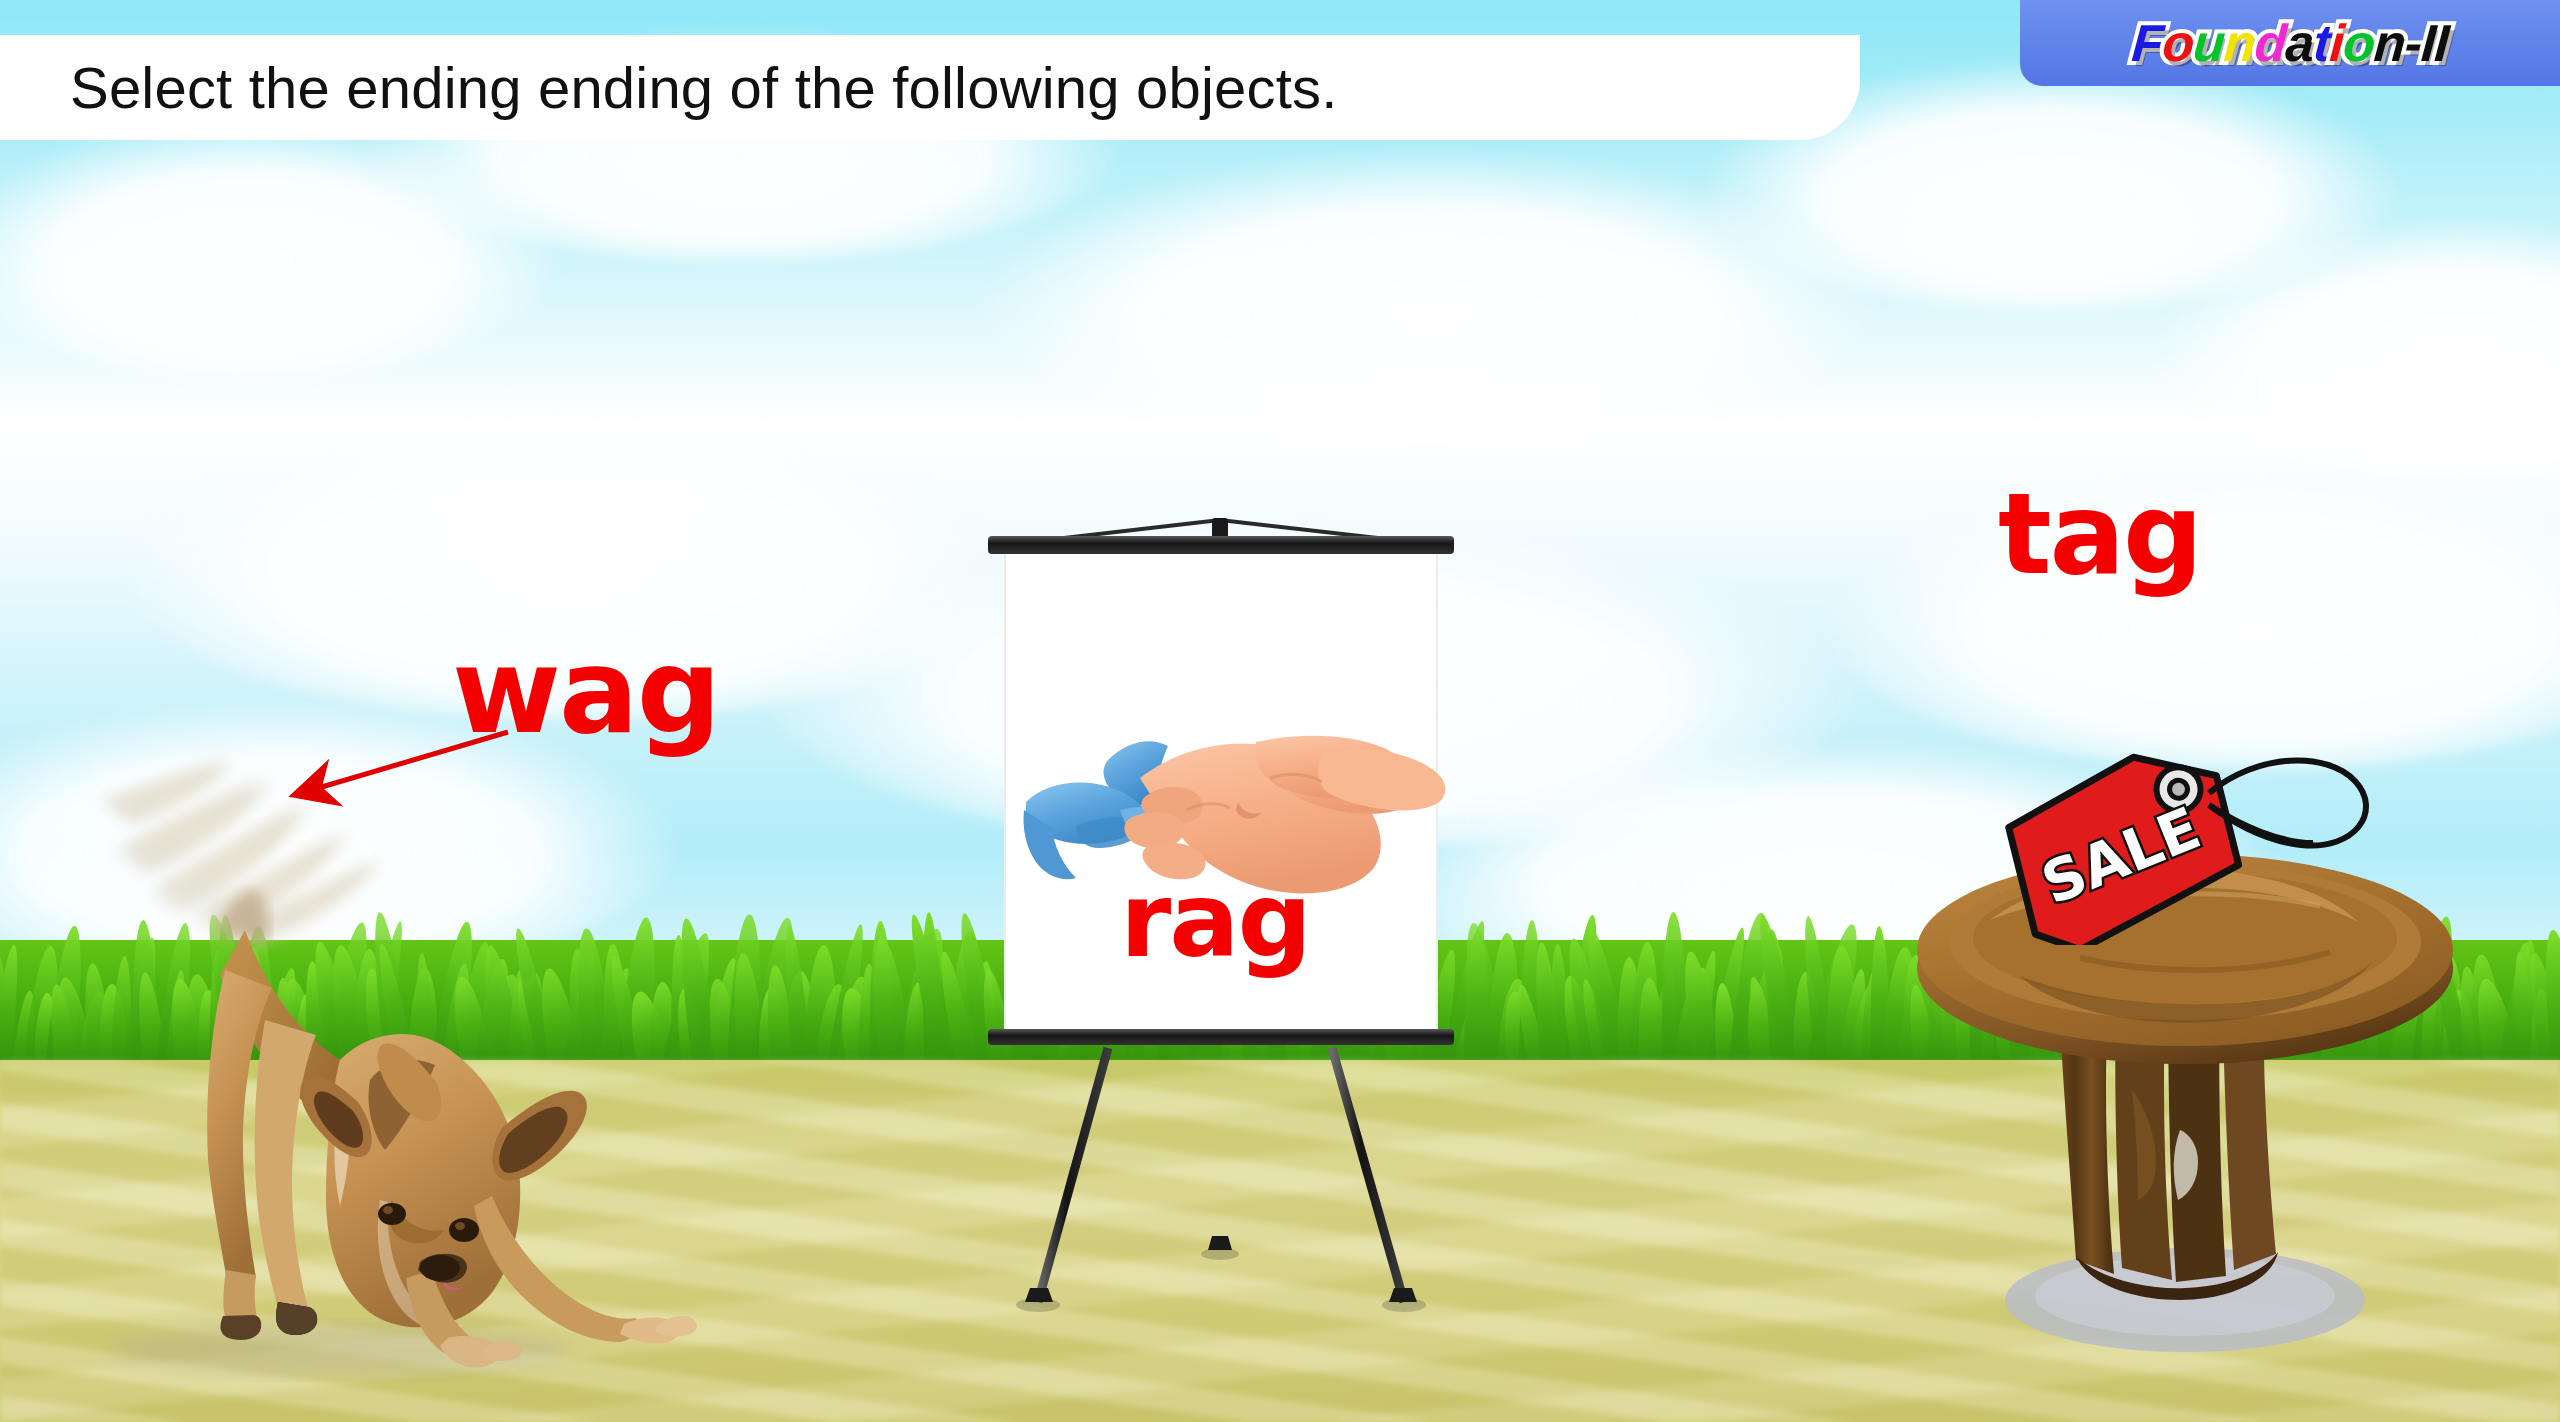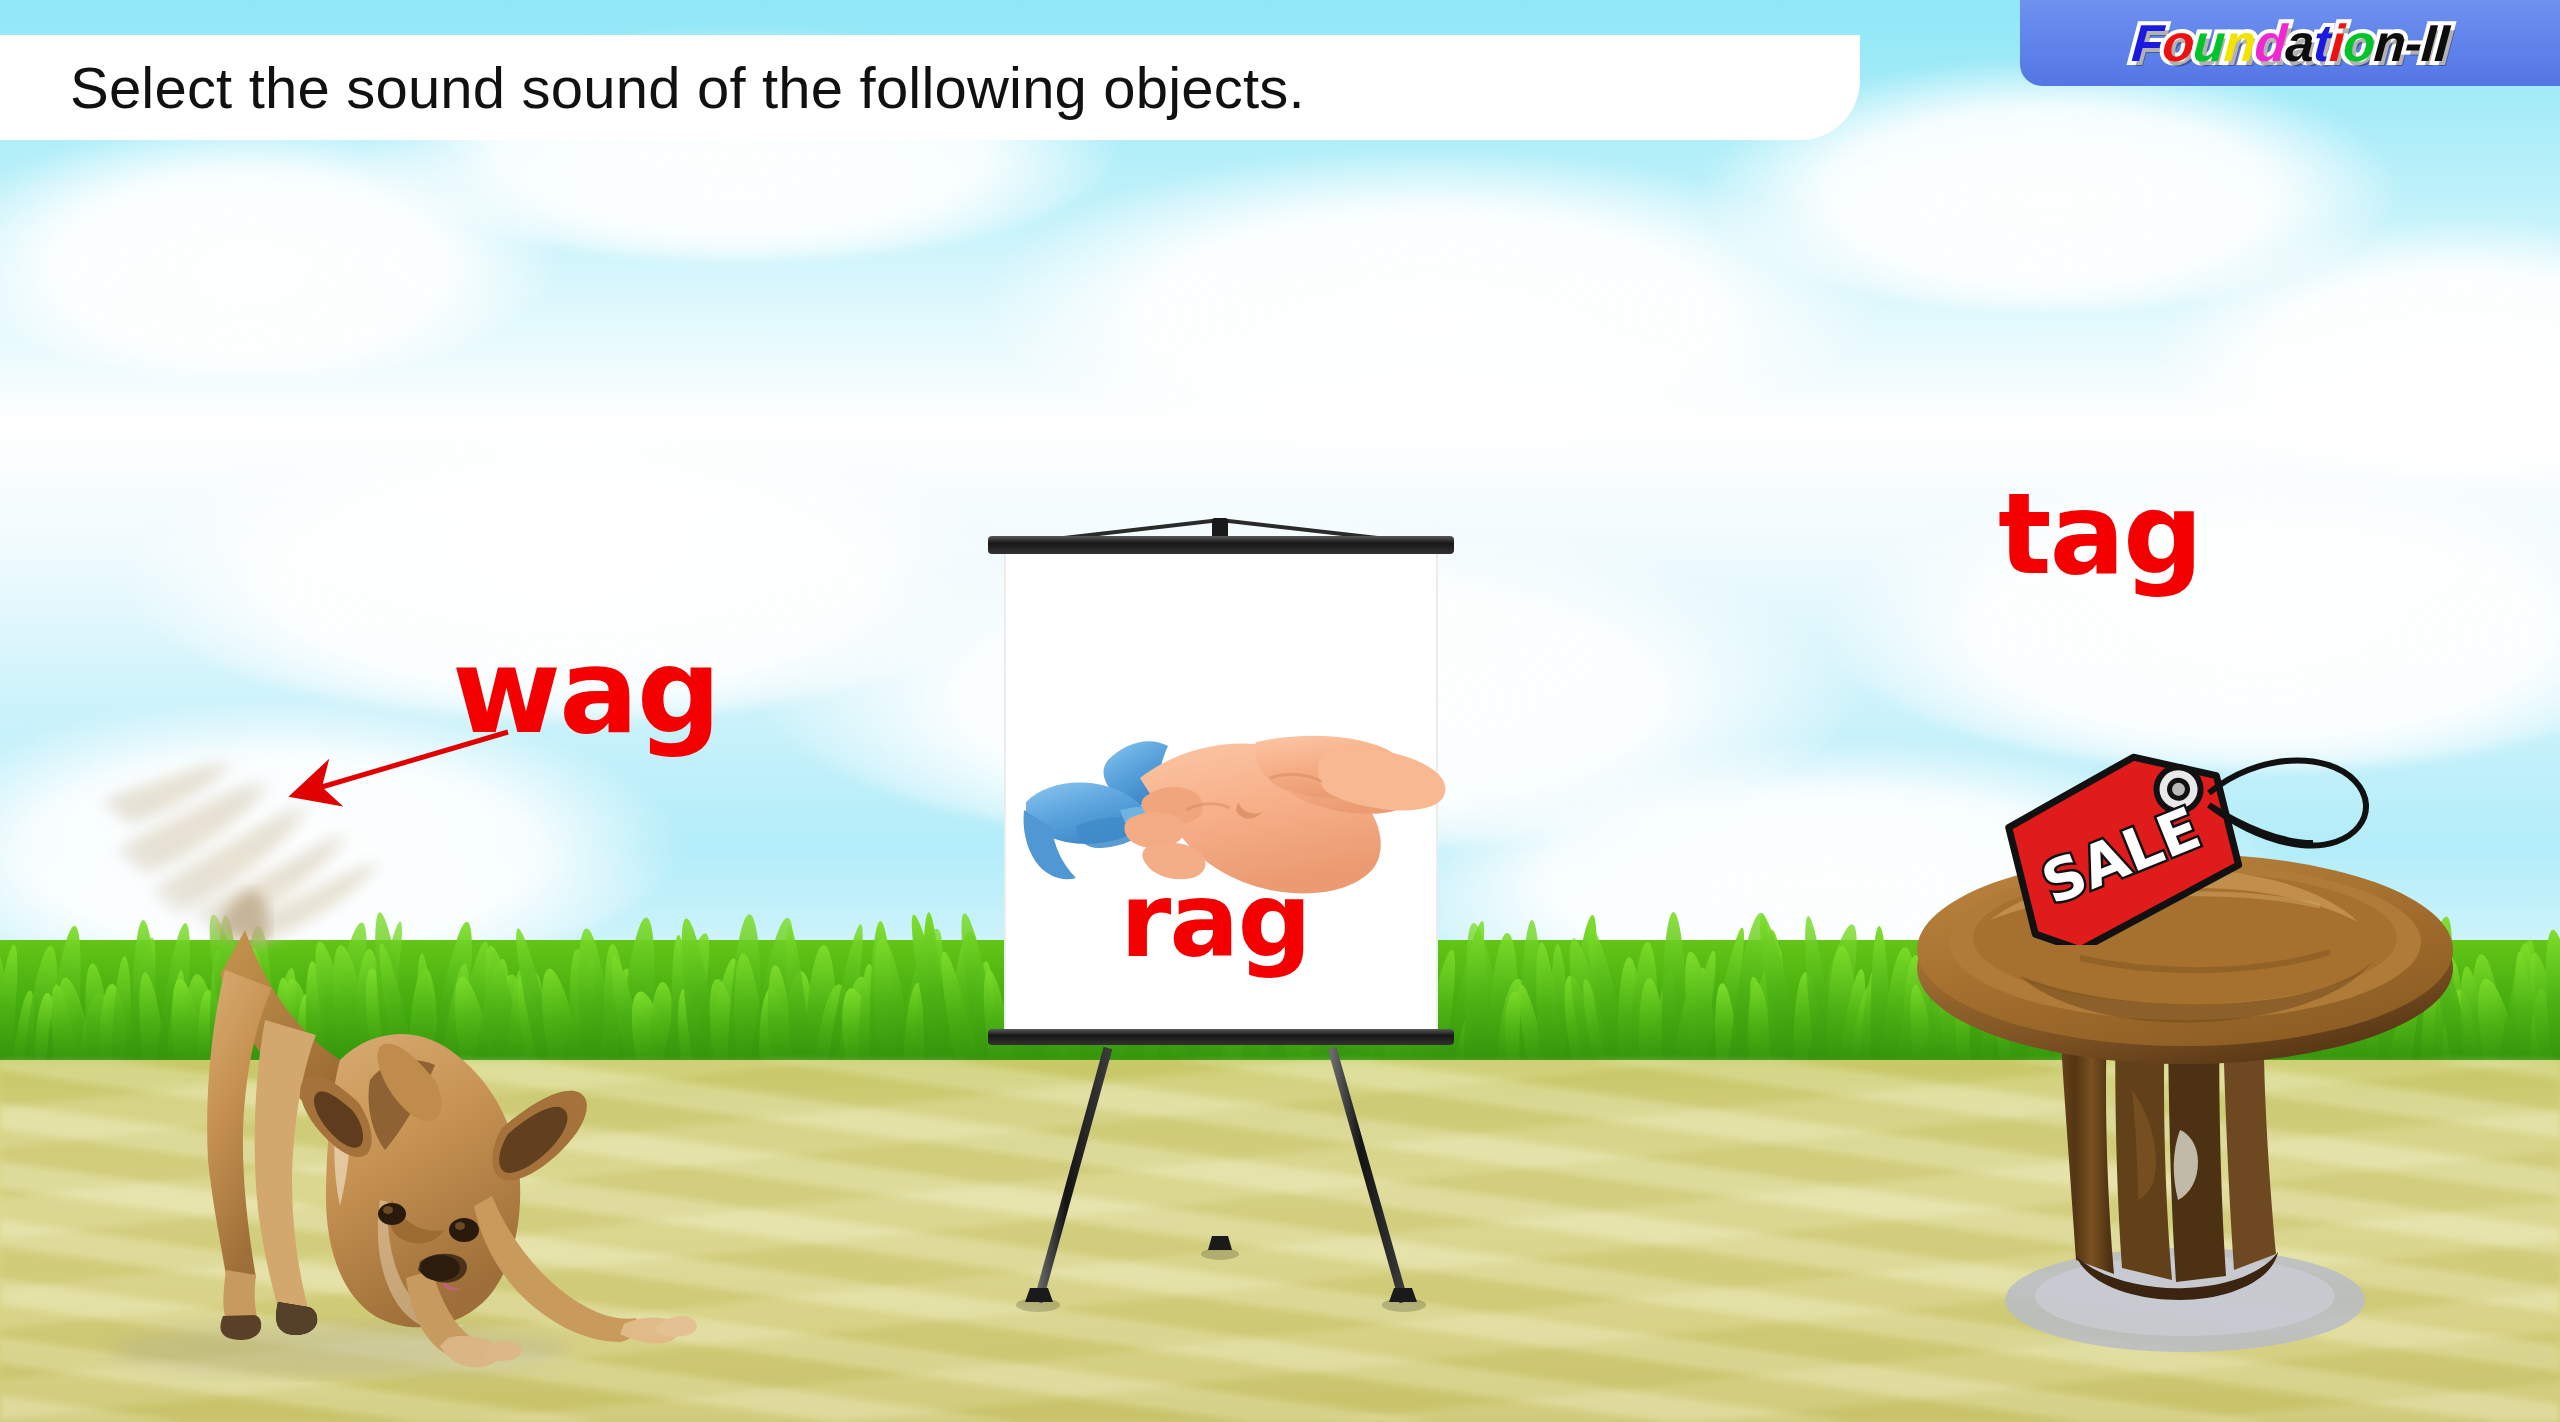--- a/index.html
+++ b/index.html
@@ -638,18 +638,18 @@
   </g>
   <path d="M214 58 C262 18 332 16 360 46 C388 76 360 116 306 110 C268 106 232 84 214 70" fill="none" stroke="#111" stroke-width="6"></path>
   <path d="M214 70 C248 92 286 108 318 108" fill="none" stroke="#111" stroke-width="6"></path>
 </svg>
 
 <div class="word-label" id="label-wag">wag</div>
 <div class="word-label" id="label-rag">rag</div>
 <div class="word-label" id="label-tag">tag</div>
 
 <div id="title-banner">
-  <div id="title-text">Select the sound sound of the following objects.</div>
+  <div id="title-text">Select the ending ending of the following objects.</div>
 </div>
 
 <div id="logo-badge">
   <div id="logo-text"><span style="color: rgb(26, 26, 224);">F</span><span style="color: rgb(238, 17, 17);">o</span><span style="color: rgb(0, 196, 42);">u</span><span style="color: rgb(242, 228, 0);">n</span><span style="color: rgb(239, 41, 210);">d</span><span style="color: rgb(13, 13, 13);">a</span><span style="color: rgb(26, 26, 224);">t</span><span style="color: rgb(238, 17, 17);">i</span><span style="color: rgb(0, 196, 42);">o</span><span style="color: rgb(13, 13, 13);">n</span><span style="color: rgb(13, 13, 13);">-</span><span style="color: rgb(13, 13, 13);">I</span><span style="color: rgb(13, 13, 13);">I</span></div>
 </div>
 
 </body></html>

